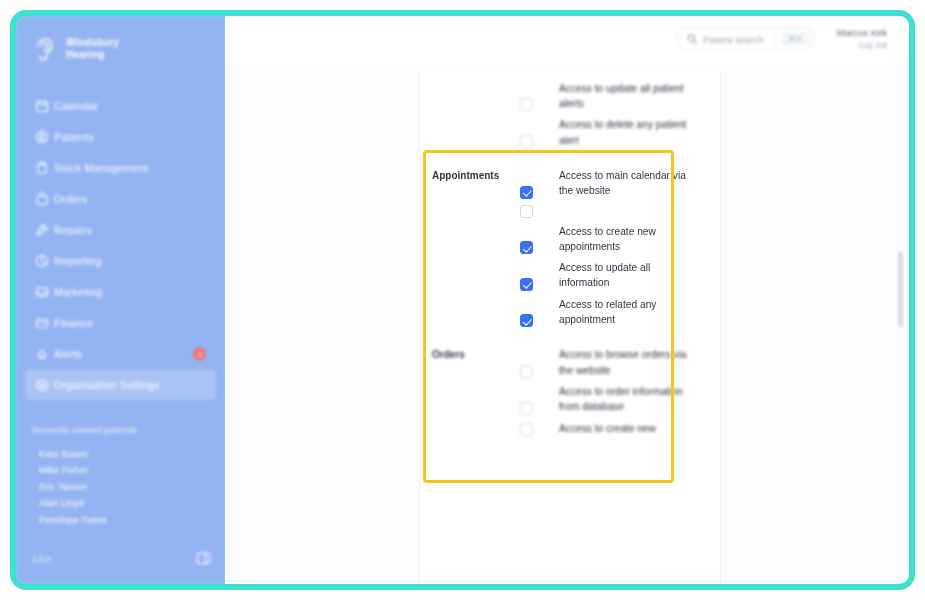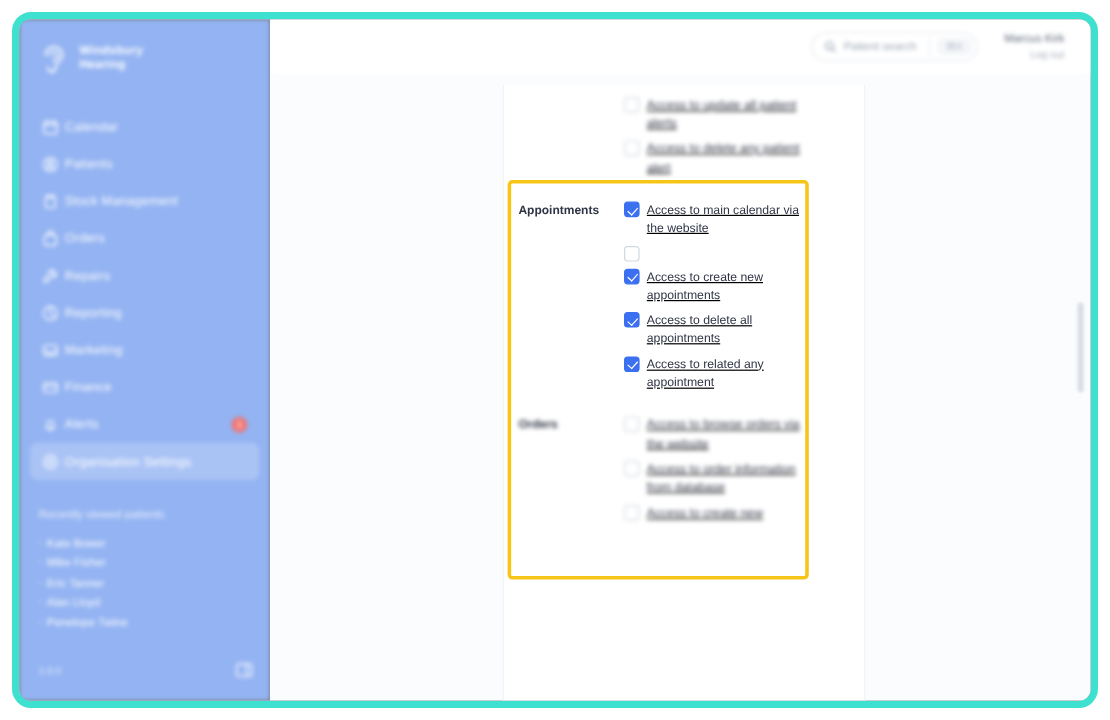--- a/index.html
+++ b/index.html
@@ -16,21 +16,21 @@
     left: 10px; top: 10px;
     width: 905px; height: 580px;
     border: 6px solid #3EE0D0;
     border-radius: 16px;
     background: #ffffff;
     overflow: hidden;
   }
   #app-inner {
     position: absolute;
     inset: 0;
-    background: #737373;
+    background: #5eead4;
     overflow: hidden;
   }
 
   
   #sidebar {
     position: absolute;
     left: 0; top: 0;
     width: 209px; height: 100%;
     background: #93B3F2;
     filter: blur(1.6px);
@@ -162,24 +162,23 @@
   .perm-group.blurred { filter: blur(1.7px); }
   .group-label {
     width: 84px; flex: 0 0 84px;
     color: #2F3545;
     font-size: 10px;
     font-weight: bold;
     padding-top: 5px;
   }
   .perm-list { flex: 1; padding-left: 4px; }
   .perm-row {
-    display: flex; align-items: flex-start;
-    gap: 6px;
+    display: flex; align-items: flex-end;
+    gap: 26px;
     padding: 3px 0;
-    text-decoration: underline;
   }
   .cbx {
     flex: 0 0 13px;
     width: 13px; height: 13px;
     border-radius: 3px;
     border: 1px solid #D3D8E0;
     background: #ffffff;
     position: relative;
   }
   .cbx.checked {
@@ -404,21 +403,21 @@
                 </div>
                 <div class="perm-row">
                   <span class="cbx"></span>
                 </div>
                 <div class="perm-row">
                   <span class="cbx checked"></span>
                   <span class="perm-text">Access to create new appointments</span>
                 </div>
                 <div class="perm-row">
                   <span class="cbx checked"></span>
-                  <span class="perm-text">Access to delete all appointments</span>
+                  <span class="perm-text">Access to update all information</span>
                 </div>
                 <div class="perm-row">
                   <span class="cbx checked"></span>
                   <span class="perm-text">Access to related any appointment</span>
                 </div>
               </div>
             </div>
             <div class="perm-group blurred">
               <div class="group-label">Orders</div>
               <div class="perm-list">

